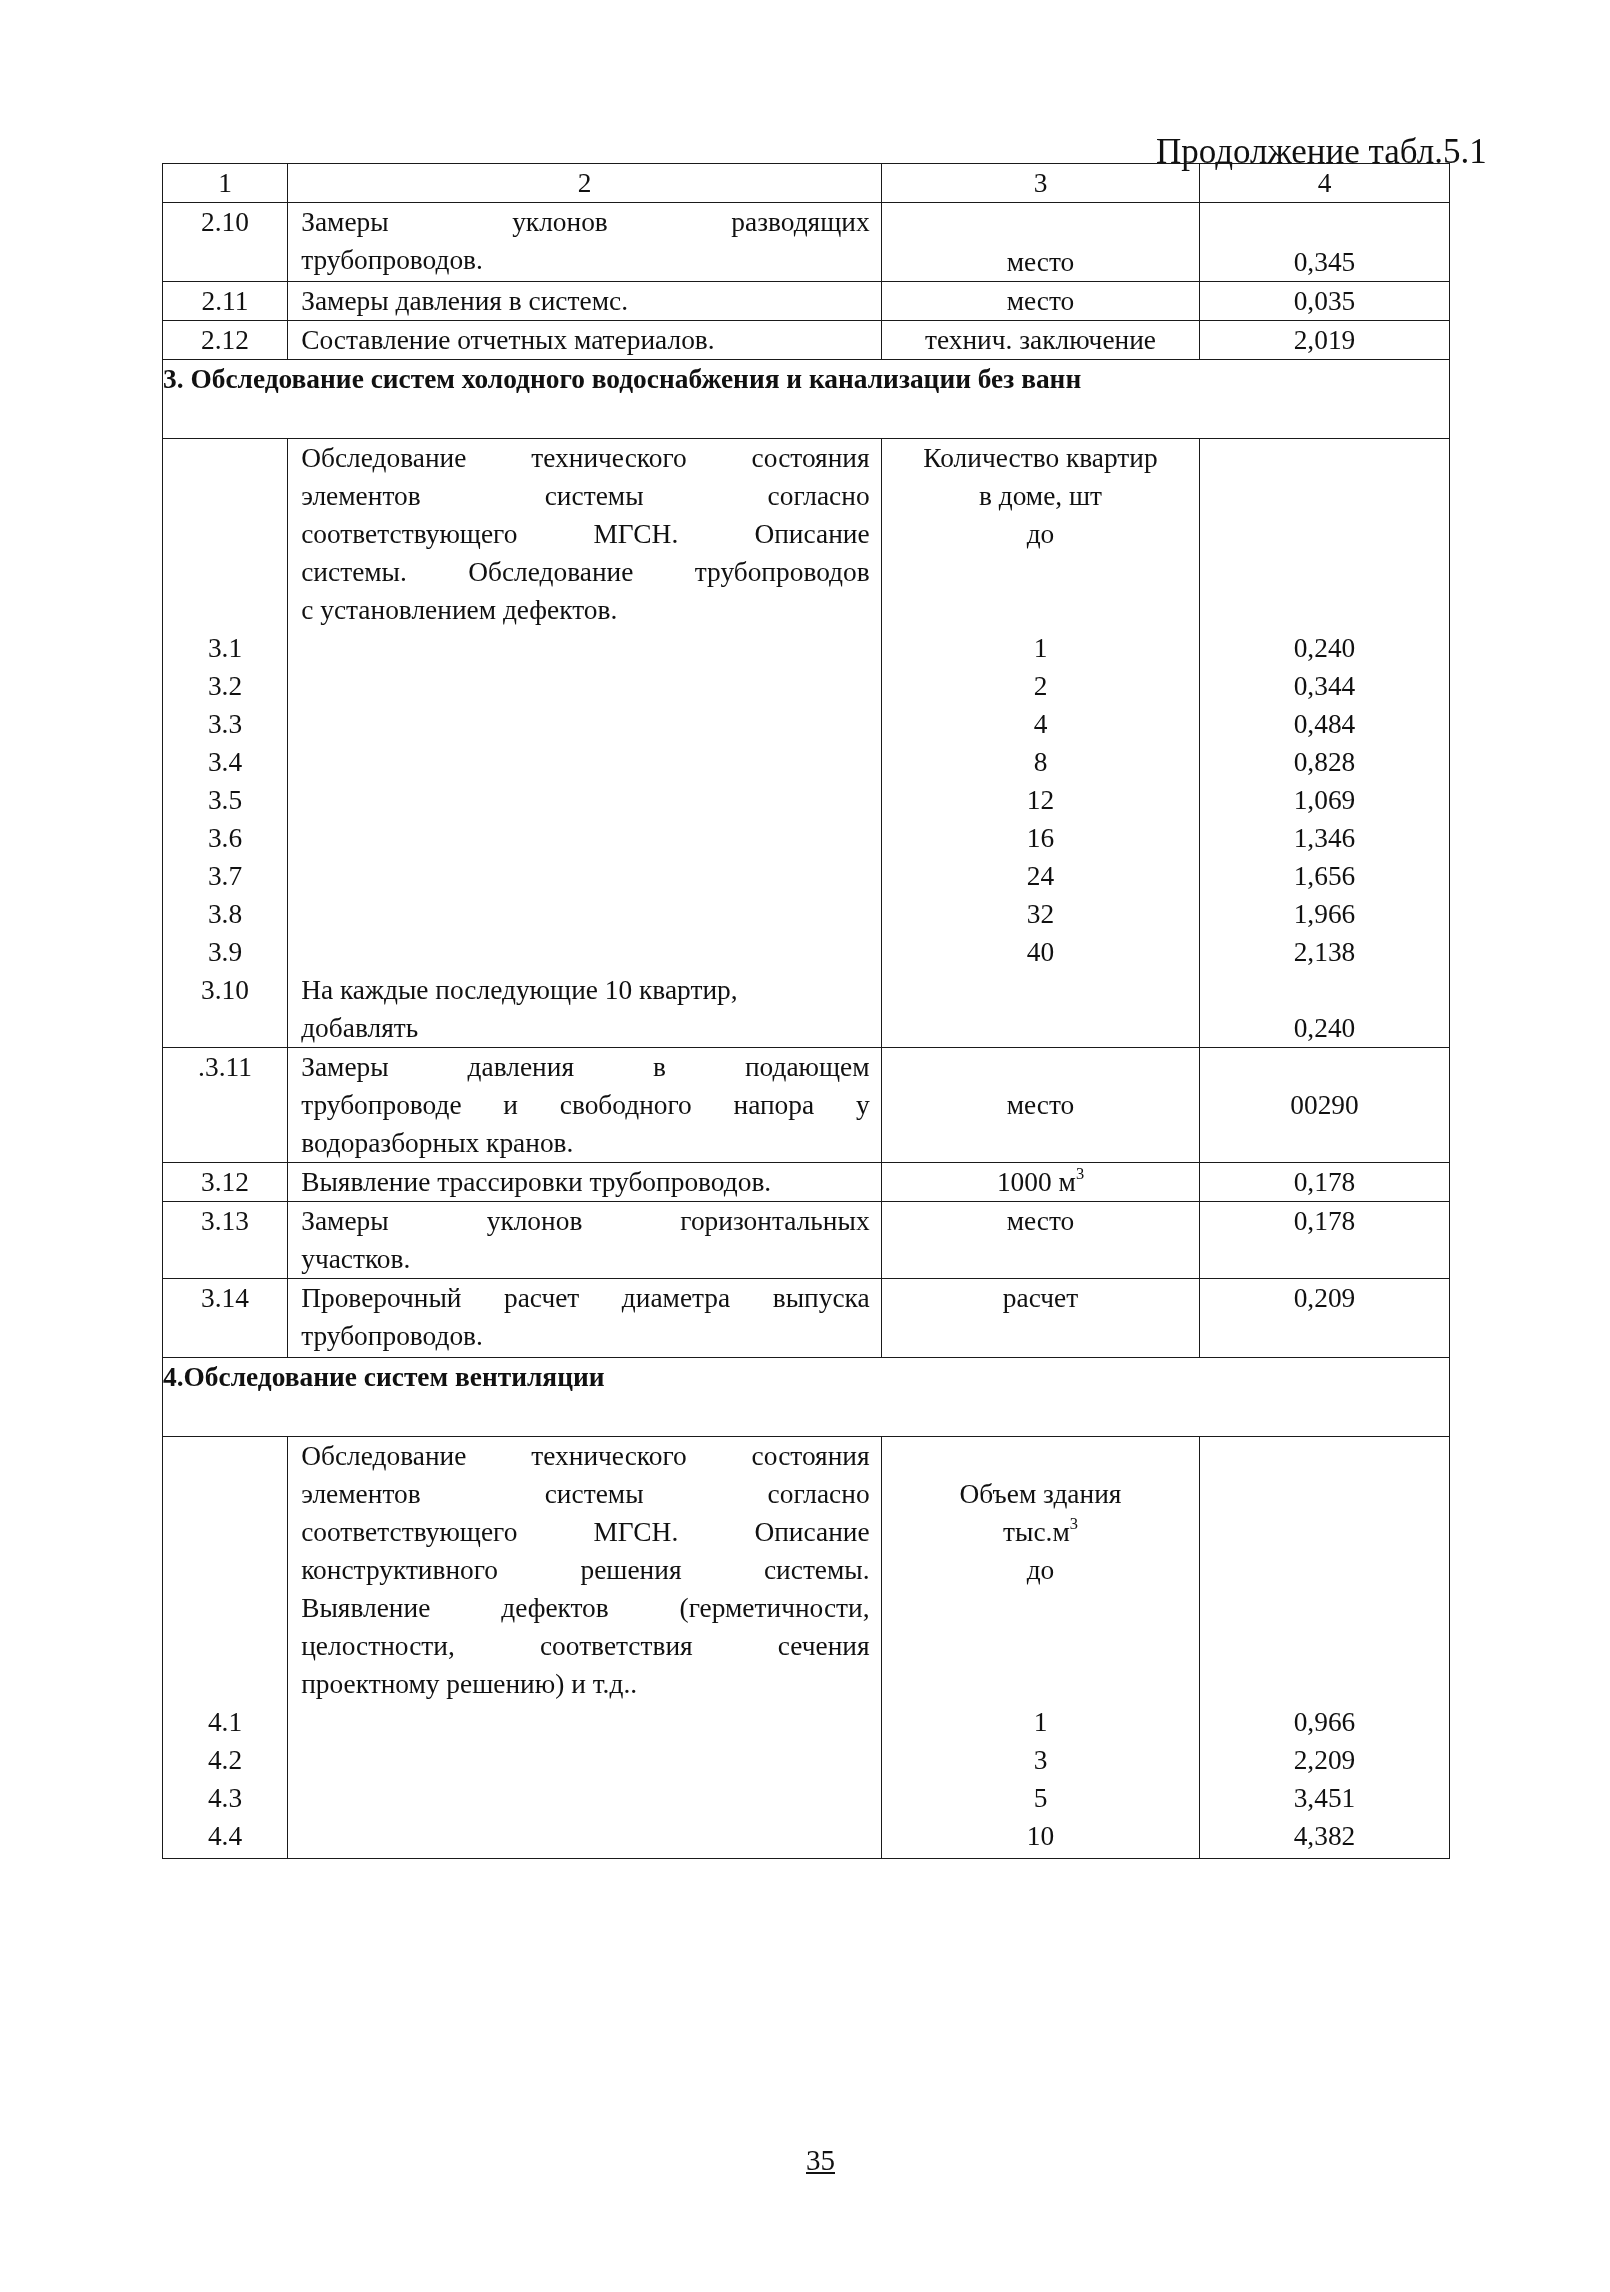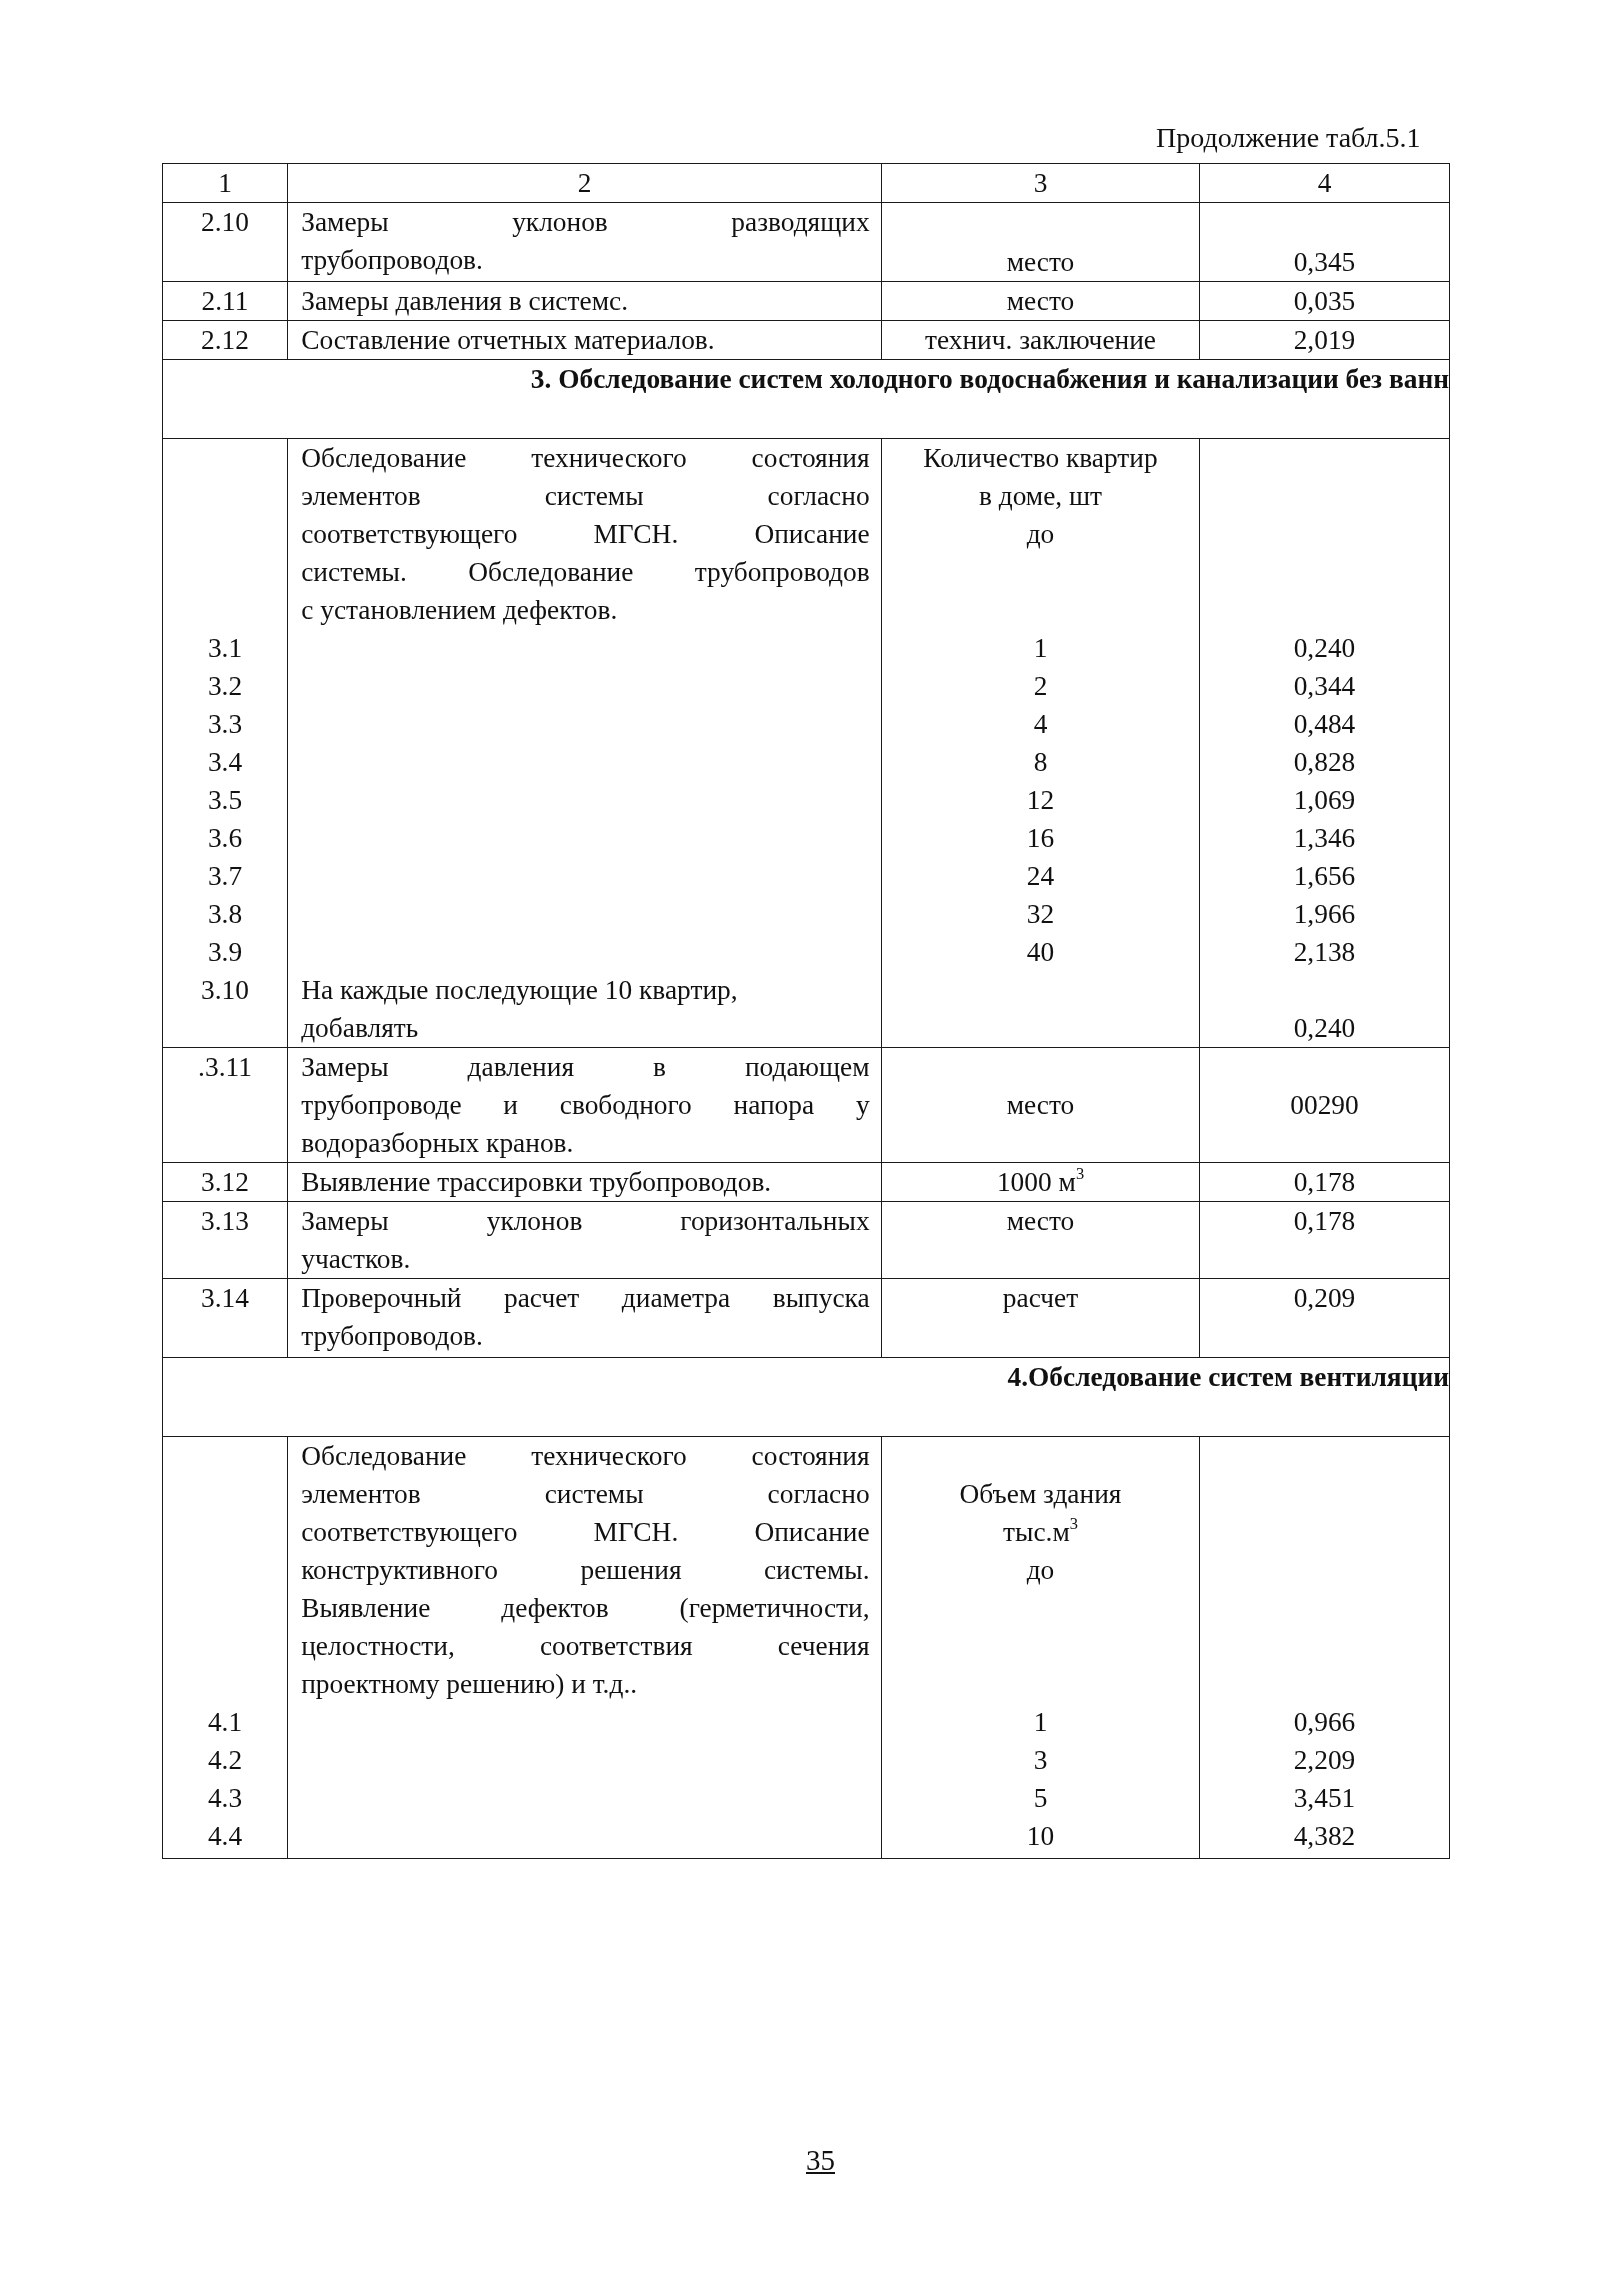--- a/index.html
+++ b/index.html
@@ -1,28 +1,28 @@
 <!DOCTYPE html>
 <html style="font-size:15px"><head>
 <meta charset="utf-8">
 <style>
   html, body { margin: 0; padding: 0; background: #ffffff; }
   body { width: 1611px; height: 2292px; position: relative; overflow: hidden;
          font-family: "Liberation Serif", "DejaVu Serif", serif; color: #111; }
-  .caption { position: absolute; left: 1156px; top: 119px; font-size: 28px; line-height: 38px; white-space: nowrap; }
+  .caption { position: absolute; left: 1156px; top: 133px; font-size: 35px; line-height: 38px; white-space: nowrap; }
   table.t { position: absolute; left: 162px; top: 163px; border-collapse: collapse; table-layout: fixed; width: 1287px; }
   table.t td { border: 1.9px solid #1a1a1a; padding: 0; vertical-align: top; font-size: 27.4px; line-height: 38px; }
   col.c1 { width: 125px; } col.c2 { width: 594px; } col.c3 { width: 318px; } col.c4 { width: 250px; }
   .ctr { text-align: center; }
   .desc { padding: 0 11.4px 0 13.2px !important; text-align: justify; text-align-last: left; }
   .just { text-align: justify; text-align-last: justify; display: block; }
   .line { display: block; height: 38px; white-space: nowrap; }
   .mid { vertical-align: middle !important; }
   .bot { vertical-align: bottom !important; }
-  .sec td { vertical-align: bottom; text-align: right; font-weight: bold; font-size: 27.4px; padding-bottom: 3.8px; margin-left: 41px; }
+  .sec td { vertical-align: bottom; text-align: left; font-weight: bold; font-size: 27.4px; padding-bottom: 3.8px; margin-left: 41px; }
   sup { font-size: 60%; line-height: 0; position: relative; top: -1.9px; }
   .pagenum { position: absolute; left: 806px; top: 2141px; font-size: 29px; line-height: 38px; text-decoration: underline; }
 </style>
 </head>
 <body>
 
 <div class="caption">Продолжение табл.5.1</div>
 
 <table class="t">
   <colgroup>

